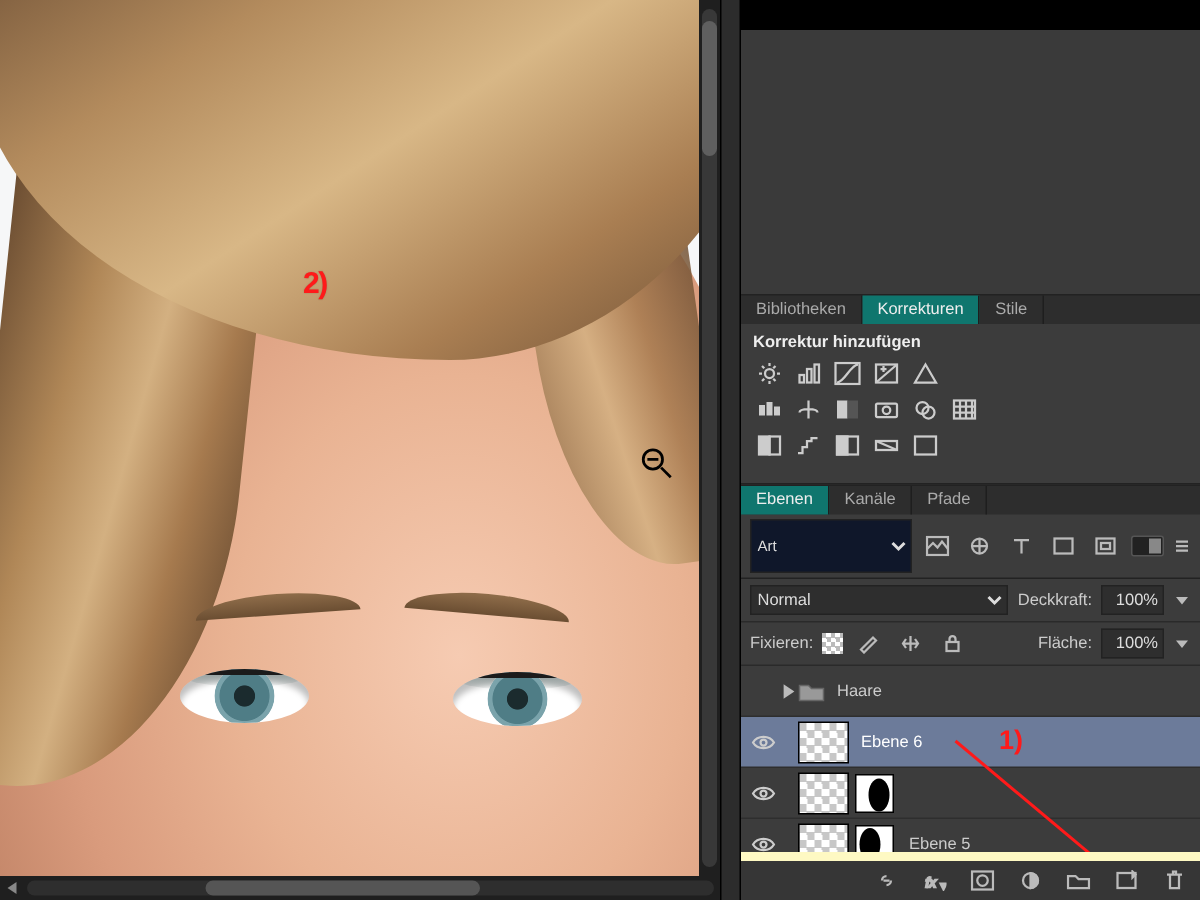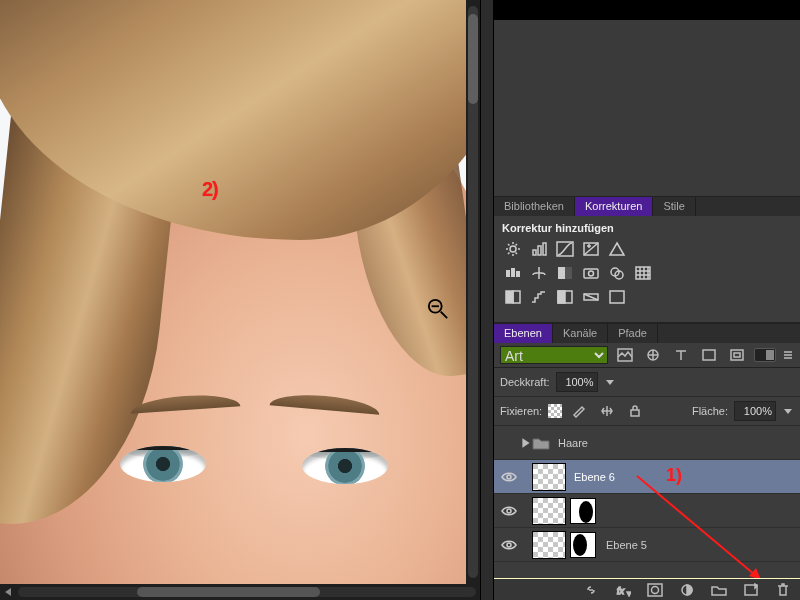--- a/index.html
+++ b/index.html
@@ -47,32 +47,32 @@
   .vscroll .track { flex:1; margin:6px 2px; width:10px; background:#383838; border-radius:5px; }
   .vscroll .thumb { margin-top:8px; height:90px; width:100%; background:#5f5f5f; border-radius:5px; }
 
   .gutter { width:14px; background:#2c2c2c; border-left:1px solid #000; border-right:1px solid #000;}
 
   .panels { width:306px; background:#3c3c3c; display:flex; flex-direction:column;margin-top:20px; }
   .gap-top { height:176px; background:#3a3a3a; }
 
   .tabs { display:flex; height:20px; border-top:1px solid #222; background:#2d2d2d; }
   .tab  { padding:3px 10px 0; border-right:1px solid #1e1e1e; color:#aaa; }
-  .tab.active { background:#4c1d95; color:#eee; }
+  .tab.active { background:#0f766e; color:#eee; }
 
   .korrektur-panel { padding:6px 8px 10px; border-bottom:1px solid #222;}
   .korrektur-panel h3 { font-size:11px; font-weight:600; color:#eee; margin-bottom:6px;}
   .icon-row { display:flex; gap:4px; margin-bottom:6px; }
   .icn { width:22px; height:18px; display:flex; align-items:center; justify-content:center;
          color:#ddd; background:transparent; }
   .icn svg { width:18px; height:16px; stroke:#ccc; fill:none; stroke-width:1.5;}
   .icn.fill svg { fill:#ccc; stroke:none; }
 
   .layers-header { display:flex; align-items:center; padding:3px 6px; gap:6px; border-bottom:1px solid #222;}
-  .layers-header select { background:#4d7c0f; color:#ddd; border:1px solid #222; height:18px; font-size:14px; }
+  .layers-header select { background:#0f172a; color:#ddd; border:1px solid #222; height:36px; font-size:10px; }
   .layers-header .search { flex:1; }
   .pill { width:22px; height:18px; display:flex; align-items:center; justify-content:center;}
   .pill svg { width:16px; height:14px; stroke:#bbb; fill:none; stroke-width:1.5;}
 
   .row { display:flex; align-items:center; padding:4px 6px; gap:6px; border-bottom:1px solid #2a2a2a;}
   .row label { color:#ccc; }
   .row select, .row input[type=text] { background:#2e2e2e; border:1px solid #222; color:#ddd; height:20px; font-size:11px; }
   .opacity-input { width:42px; text-align:right; padding-right:3px; }
   .toggle { width:22px; height:14px; background:#222; border:1px solid #555; border-radius:2px; position:relative;}
   .toggle::after { content:''; position:absolute; right:1px; top:1px; width:8px; height:10px; background:#888;}
@@ -96,21 +96,21 @@
   .mask .oval { position:absolute; width:14px; height:22px; background:#000; border-radius:50%; }
   .mask1 .oval { right:2px; top:2px; }
   .mask2 .oval { left:2px; top:1px; }
   .layer-name { flex:1; padding-left:4px; font-size:11px; }
   .layer.group .thumb-box { width:auto; height:auto; border:none; background:transparent; }
 
   .marker1 { position:absolute; left:172px; top:39px; color:#ff1a1a; font-size:18px; font-weight:600;}
   .arrow { position:absolute; left:133px; top:44px; pointer-events:none; }
   .arrow svg { width:150px; height:120px; }
 
-  .footer { height:22px; background:#363636; border-top:1px solid #fef9c3; display:flex; align-items:center; justify-content:flex-end; padding:0 6px; gap:10px;}
+  .footer { height:32px; background:#363636; border-top:6px solid #fef9c3; display:flex; align-items:center; justify-content:flex-end; padding:0 6px; gap:10px;}
   .footer .pill svg { stroke:#bbb; }
 </style>
 </head>
 <body>
 
 <div class="workspace">
 
   <div class="canvas">
     <div class="portrait">
       <div class="skin"></div>
@@ -306,20 +306,23 @@
             <rect x="5" y="5" width="6" height="4"></rect>
           </svg>
         </div>
       <div class="toggle"></div>
       <svg class="menu-arrow" viewBox="0 0 12 12">
           <path d="M2 3h8M2 6h8M2 9h8" stroke="#bbb" stroke-width="1.5"></path>
         </svg>
     </div>
 
     <div class="row">
+      <select style="flex:1">
+        <option>Normal</option>
+      </select>
       <label>Deckkraft:</label>
       <input type="text" class="opacity-input" value="100%" style="">
       <svg class="menu-arrow" viewBox="0 0 12 12">
           <polygon points="2,4 10,4 6,9" fill="#bbb"></polygon>
         </svg>
     </div>
 
     <div class="row lock-row">
       <label>Fixieren:</label>
       <div class="checker-mini"></div>

